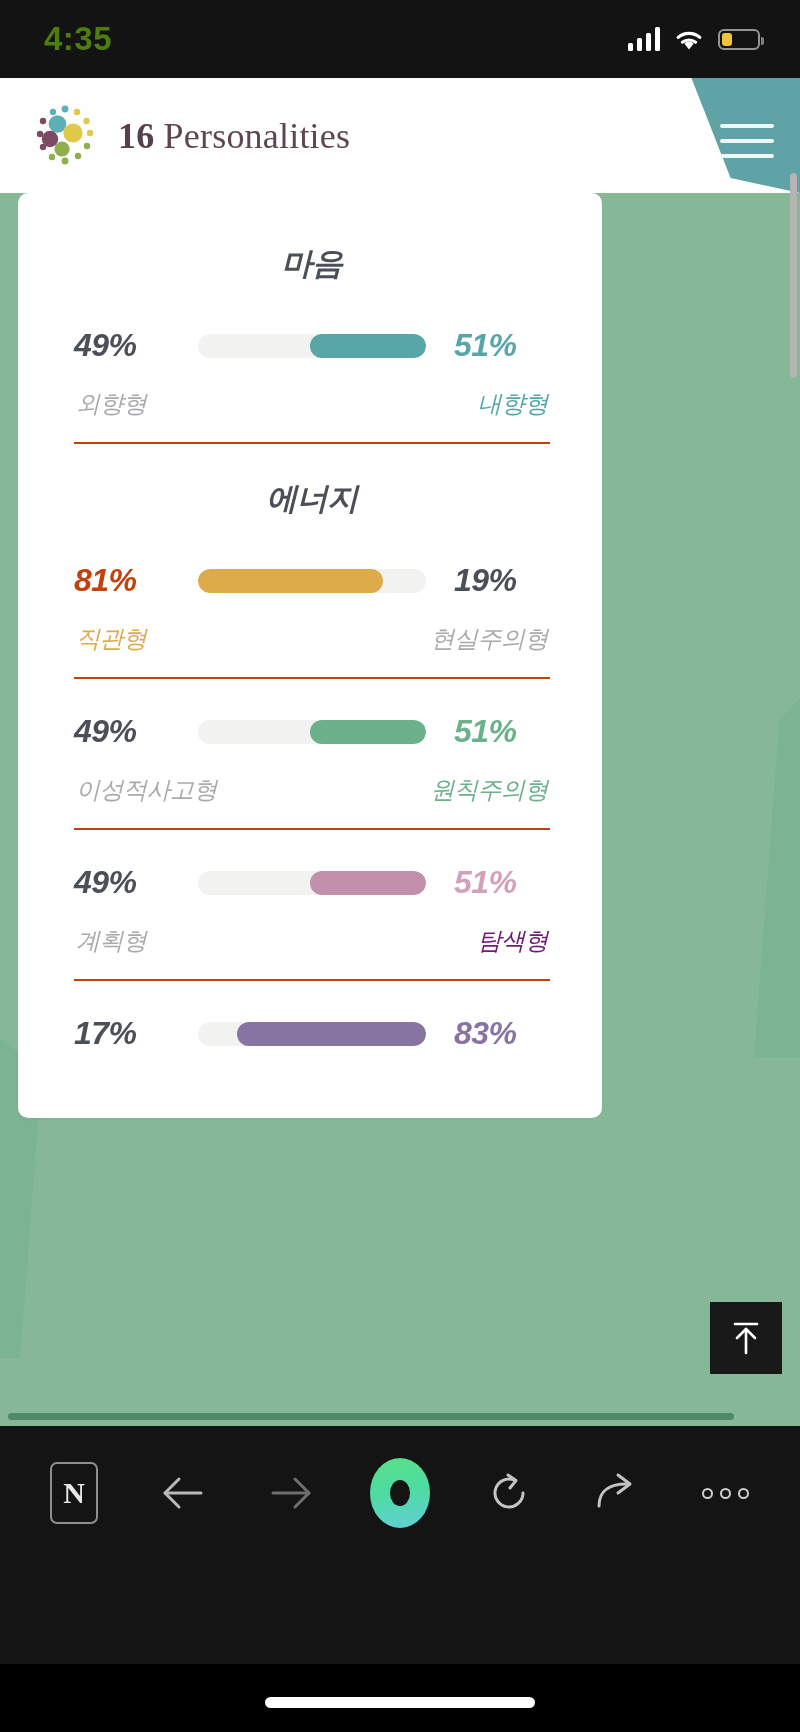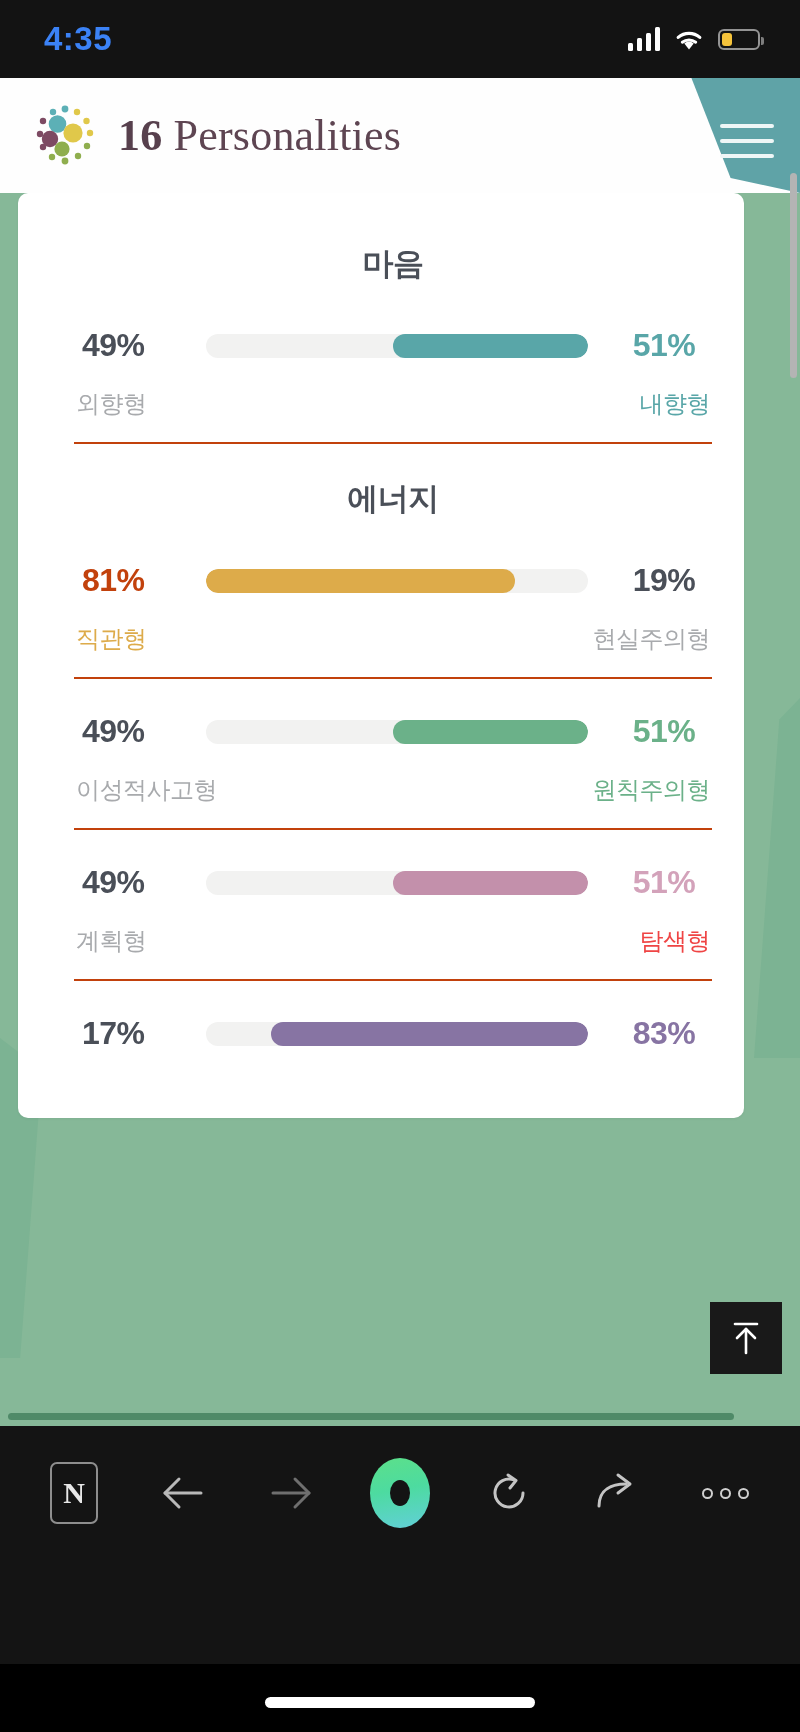--- a/index.html
+++ b/index.html
@@ -15,21 +15,21 @@
   .statusbar {
     height:78px;
     background:#131313;
     display:flex;
     align-items:center;
     justify-content:space-between;
     padding:0 40px 0 44px;
     position:relative;
   }
   .status-time {
-    color:#3b82f6;
+    color:#4d7c0f;
     font-size:33px;
     font-weight:700;
     letter-spacing:0.5px;
     text-align:center;
   }
   .status-right { display:flex; align-items:center; gap:14px; }
   .signal { display:flex; align-items:flex-end; gap:3.5px; height:24px; }
   .signal i { display:block; width:5.5px; background:#fff; border-radius:1.5px; }
   .signal i:nth-child(1){ height:8px; }
   .signal i:nth-child(2){ height:13px; }
@@ -66,21 +66,21 @@
     height:115px;
     background:#fefefe;
     display:flex;
     align-items:center;
     z-index:5;
   }
   .brand { display:flex; align-items:center; gap:16px; padding-left:28px; }
   .logo-mark { width:74px; height:74px; position:relative; }
   .brand-text {
     font-family:"Liberation Serif", serif;
-    font-size:44px;
+    font-size:36px;
     color:#5e4552;
     letter-spacing:0.2px;
     white-space:nowrap;
   }
   .brand-text b { font-weight:700; color:#57404d; }
   .menu-wrap {
     position:absolute;
     top:0; right:0;
     width:178px; height:115px;
   }
@@ -105,54 +105,54 @@
   }
   .leaf-l {
     left:0; top:960px; width:42px; height:320px;
     clip-path: polygon(0 0, 100% 10%, 48% 100%, 0 100%);
   }
 
   
   .card {
     position:absolute;
     top:115px; left:18px;
-    width:726px;
+    width:584px;
     background:#fff;
     border-radius:10px;
-    padding:28px 32px 44px 56px;
+    padding:28px 52px 44px 56px;
     z-index:2;
     box-shadow:0 1px 3px rgba(0,0,0,0.05);
+    font-style:italic;
   }
 
   .trait { padding:34px 0 22px 0; }
   .trait + .trait { border-top:2px solid #c2410c; }
   .trait:first-child { padding-top:22px; }
 
   .trait-title {
     text-align:center;
     font-size:31px;
     font-weight:700;
     color:#4a4f58;
     margin-bottom:42px;
     letter-spacing:-0.5px;
   }
   .bar-row {
     display:flex;
     align-items:center;
     gap:28px;
-    margin-left:8px;
   }
   .pct {
     font-size:32px;
     font-weight:700;
     width:96px;
     white-space:nowrap;
     letter-spacing:-0.5px;
   }
-  .pct.right { text-align:center; }
+  .pct.right { text-align:left; }
   .pct.dim { color:#4a4f58; }
 
   .bar {
     flex:1;
     height:24px;
     background:#f2f2f1;
     border-radius:12px;
     position:relative;
     overflow:hidden;
   }
@@ -378,21 +378,21 @@
     <div class="trait">
       <div class="bar-row">
         <div class="pct dim">49%</div>
         <div class="bar">
           <div class="fill" style="right:0; width:51%; background:#c390ab;"></div>
         </div>
         <div class="pct right" style="color:#d3a2ba;">51%</div>
       </div>
       <div class="label-row">
         <div class="label dim">계획형</div>
-        <div class="label" style="color:#ef4444;">탐색형</div>
+        <div class="label" style="color:#701a75;">탐색형</div>
       </div>
     </div>
 
     <div class="trait">
       <div class="bar-row">
         <div class="pct dim">17%</div>
         <div class="bar">
           <div class="fill" style="right:0; width:83%; background:#8774a3;"></div>
         </div>
         <div class="pct right" style="color:#8774a3;">83%</div>

